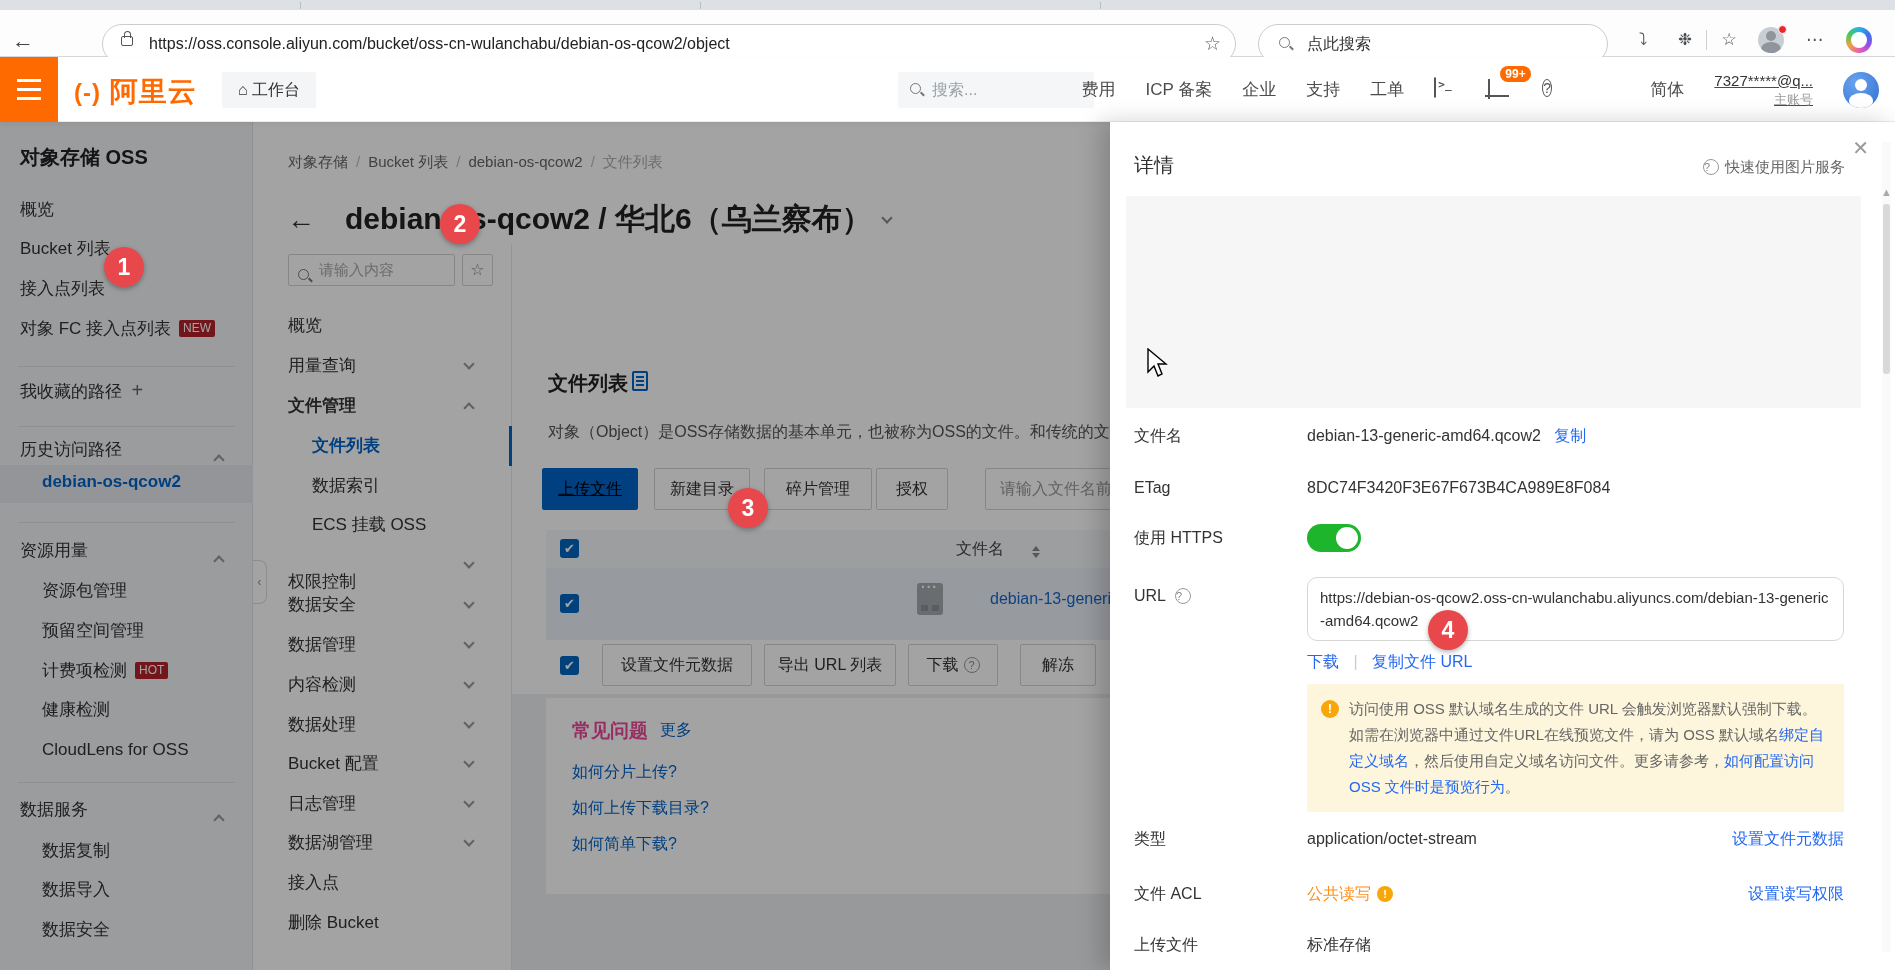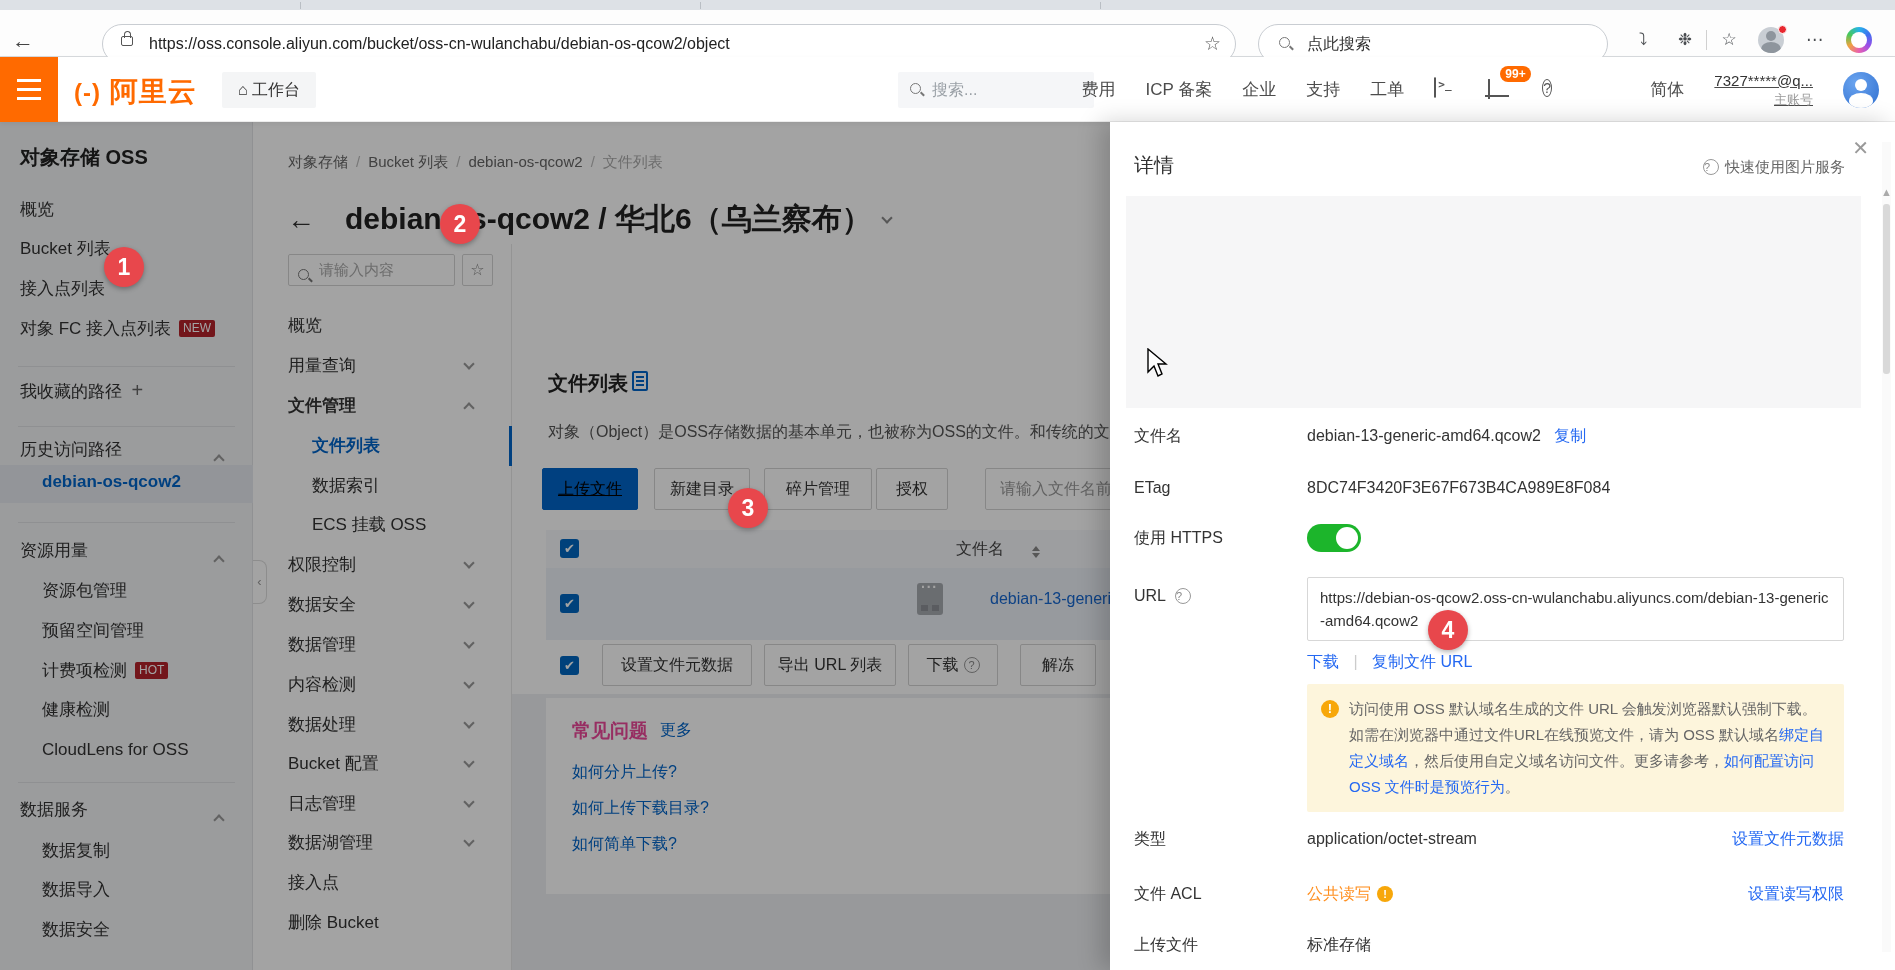--- a/index.html
+++ b/index.html
@@ -119,21 +119,21 @@
   .drawer .close { position:absolute; right:26px; top:14px; font-size:20px; color:#999; }
   .qsv { position:absolute; right:50px; top:36px; font-size:15px; color:#666; }
   .qsv .qcirc { margin-right:6px; margin-left:0; }
   .preview { position:absolute; left:16px; top:74px; width:735px; height:212px; background:#f6f6f7; }
   .fld { position:absolute; left:24px; font-size:16px; color:#333; height:28px; line-height:28px; }
   .fval { position:absolute; left:197px; font-size:16px; color:#333; height:28px; line-height:28px; }
   .dlink { color:#2468F2; text-decoration:none; font-size:16px; }
   .rlink { position:absolute; right:51px; font-size:16px; color:#2468F2; height:28px; line-height:28px; }
   .toggle { position:absolute; left:197px; width:54px; height:28px; border-radius:14px; background:#1CB52B; }
   .toggle:after { content:""; position:absolute; right:3px; top:3px; width:22px; height:22px; border-radius:50%; background:#fff; }
-  .urlbox { position:absolute; left:197px; top:455px; width:537px; height:64px; border:1px solid #d7d7d7; border-radius:2px; padding:8px 12px; font-size:15px; line-height:23px; color:#333; word-break:break-all; }
+  .urlbox { position:absolute; left:197px; top:455px; width:537px; height:64px; border:1px solid #d7d7d7; border-radius:10px; padding:8px 12px; font-size:15px; line-height:23px; color:#333; word-break:break-all; }
   .warn { position:absolute; left:197px; top:562px; width:537px; background:#FDF5DC; border-radius:2px; padding:12px 14px 12px 42px; font-size:15px; line-height:26px; color:#666; }
   .warn .wic { position:absolute; left:14px; top:16px; width:18px; height:18px; border-radius:50%; background:#F7A70A; color:#fff; font-weight:bold; font-size:13px; text-align:center; line-height:18px; }
   .acl-orange { color:#FF8F1F; }
   .aclwarn { display:inline-block; width:16px; height:16px; border-radius:50%; background:#F7A70A; color:#fff; font-size:11px; font-weight:bold; text-align:center; line-height:16px; vertical-align:1px; margin-left:6px; }
   .dscroll { position:absolute; right:4px; top:20px; width:9px; height:810px; background:#fafafa; }
   .dscroll .thumb { position:absolute; left:1px; top:62px; width:7px; height:170px; background:#d9d9d9; border-radius:3px; }
   .dscroll .arr { position:absolute; left:-1px; top:44px; color:#aaa; font-size:11px; }
 
   
   .mark { position:absolute; width:40px; height:40px; border-radius:50%; background:#E8474C; color:#fff; font-size:23px; font-weight:bold; text-align:center; line-height:40px; z-index:40; box-shadow:0 2px 5px rgba(0,0,0,.3); }
@@ -257,21 +257,21 @@
       <div class="s2star">☆</div>
       <div class="mrow" style="top:68px">概览</div>
       <div class="mrow" style="top:108px">用量查询</div>
       <span class="chev down abs mchev" style="top:116px"></span>
       <div class="mrow" style="top:148px; font-weight:bold">文件管理</div>
       <span class="chev up abs mchev" style="top:160px"></span>
       <div class="mrow" style="top:188px; left:59px; color:#0064C8; font-weight:bold">文件列表</div>
       <div class="activebar" style="top:182px"></div>
       <div class="mrow" style="top:228px; left:59px">数据索引</div>
       <div class="mrow" style="top:267px; left:59px">ECS 挂载 OSS</div>
-      <div class="mrow" style="top:307px">权限控制</div>
+      <div class="mrow" style="top:324px">权限控制</div>
       <span class="chev down abs mchev" style="top:315px"></span>
       <div class="mrow" style="top:347px">数据安全</div>
       <span class="chev down abs mchev" style="top:355px"></span>
       <div class="mrow" style="top:387px">数据管理</div>
       <span class="chev down abs mchev" style="top:395px"></span>
       <div class="mrow" style="top:427px">内容检测</div>
       <span class="chev down abs mchev" style="top:435px"></span>
       <div class="mrow" style="top:467px">数据处理</div>
       <span class="chev down abs mchev" style="top:475px"></span>
       <div class="mrow" style="top:506px">Bucket 配置</div>

